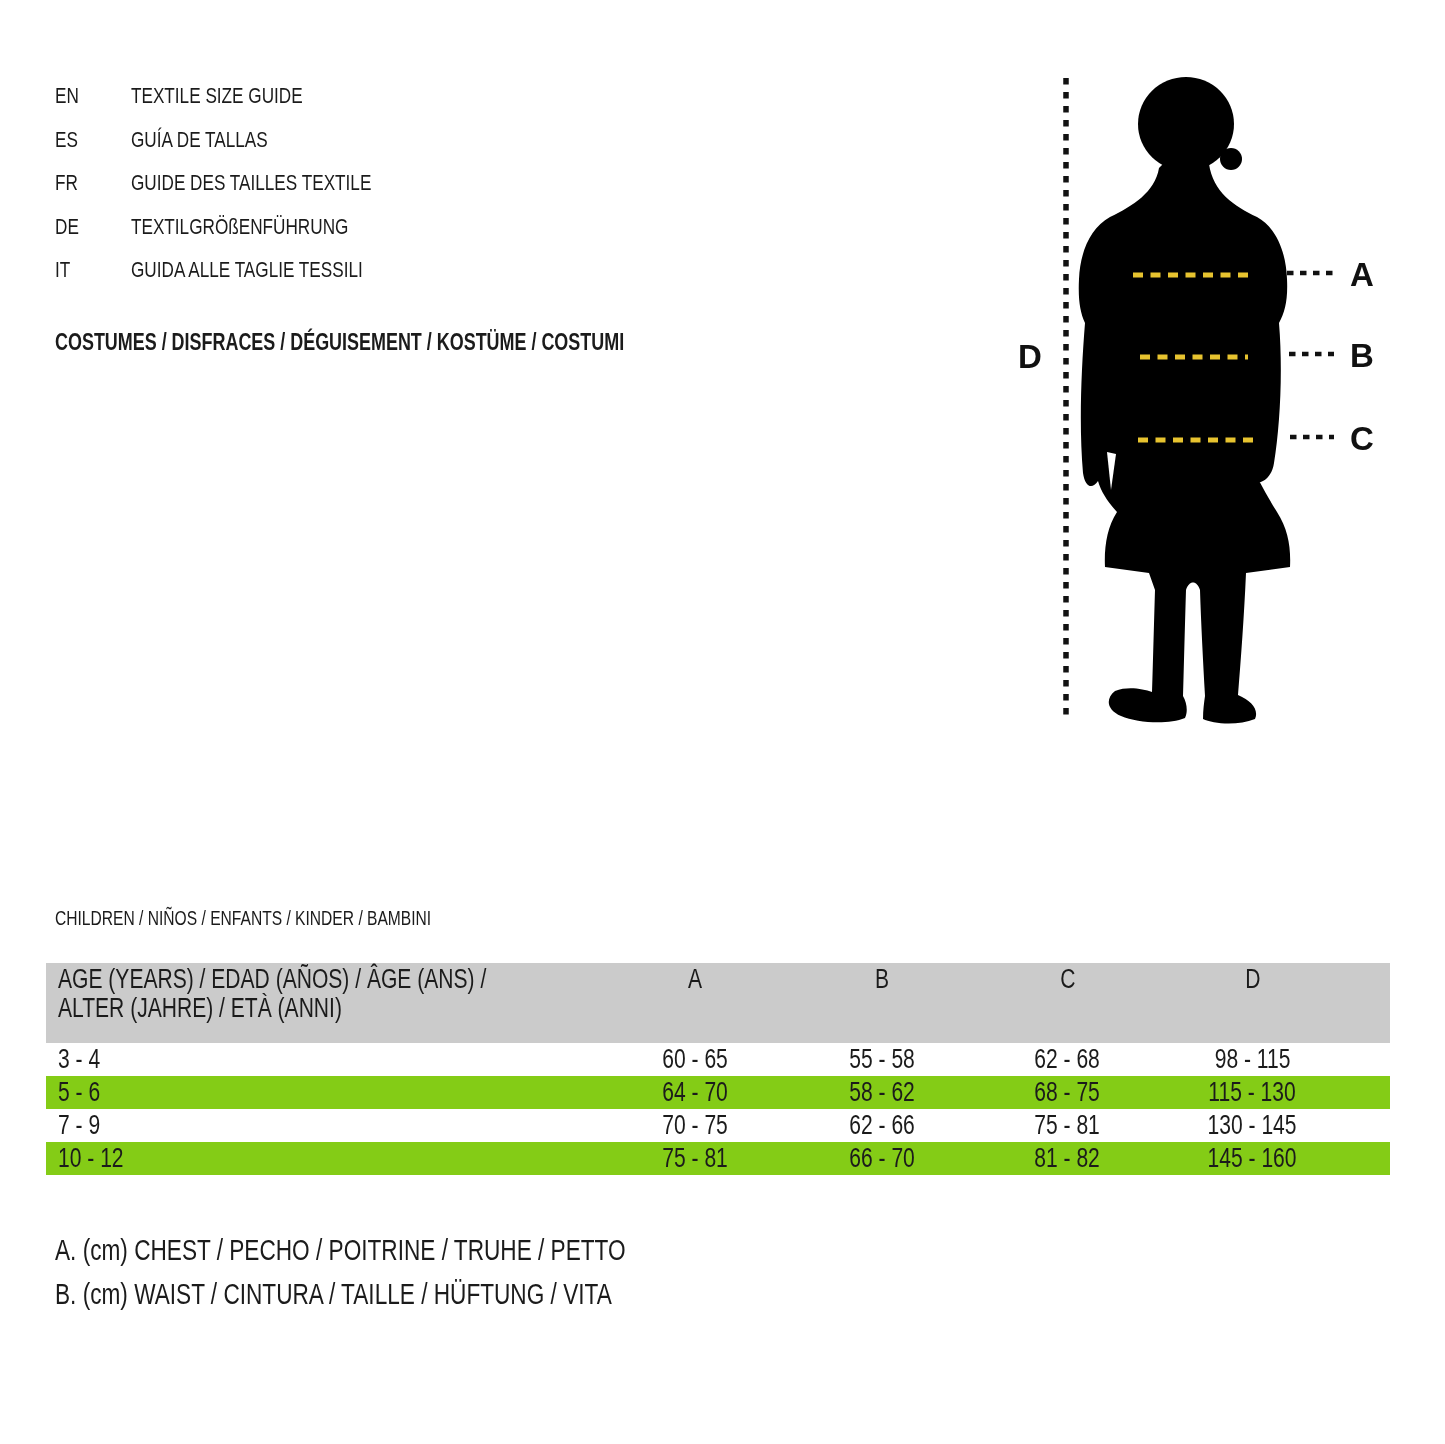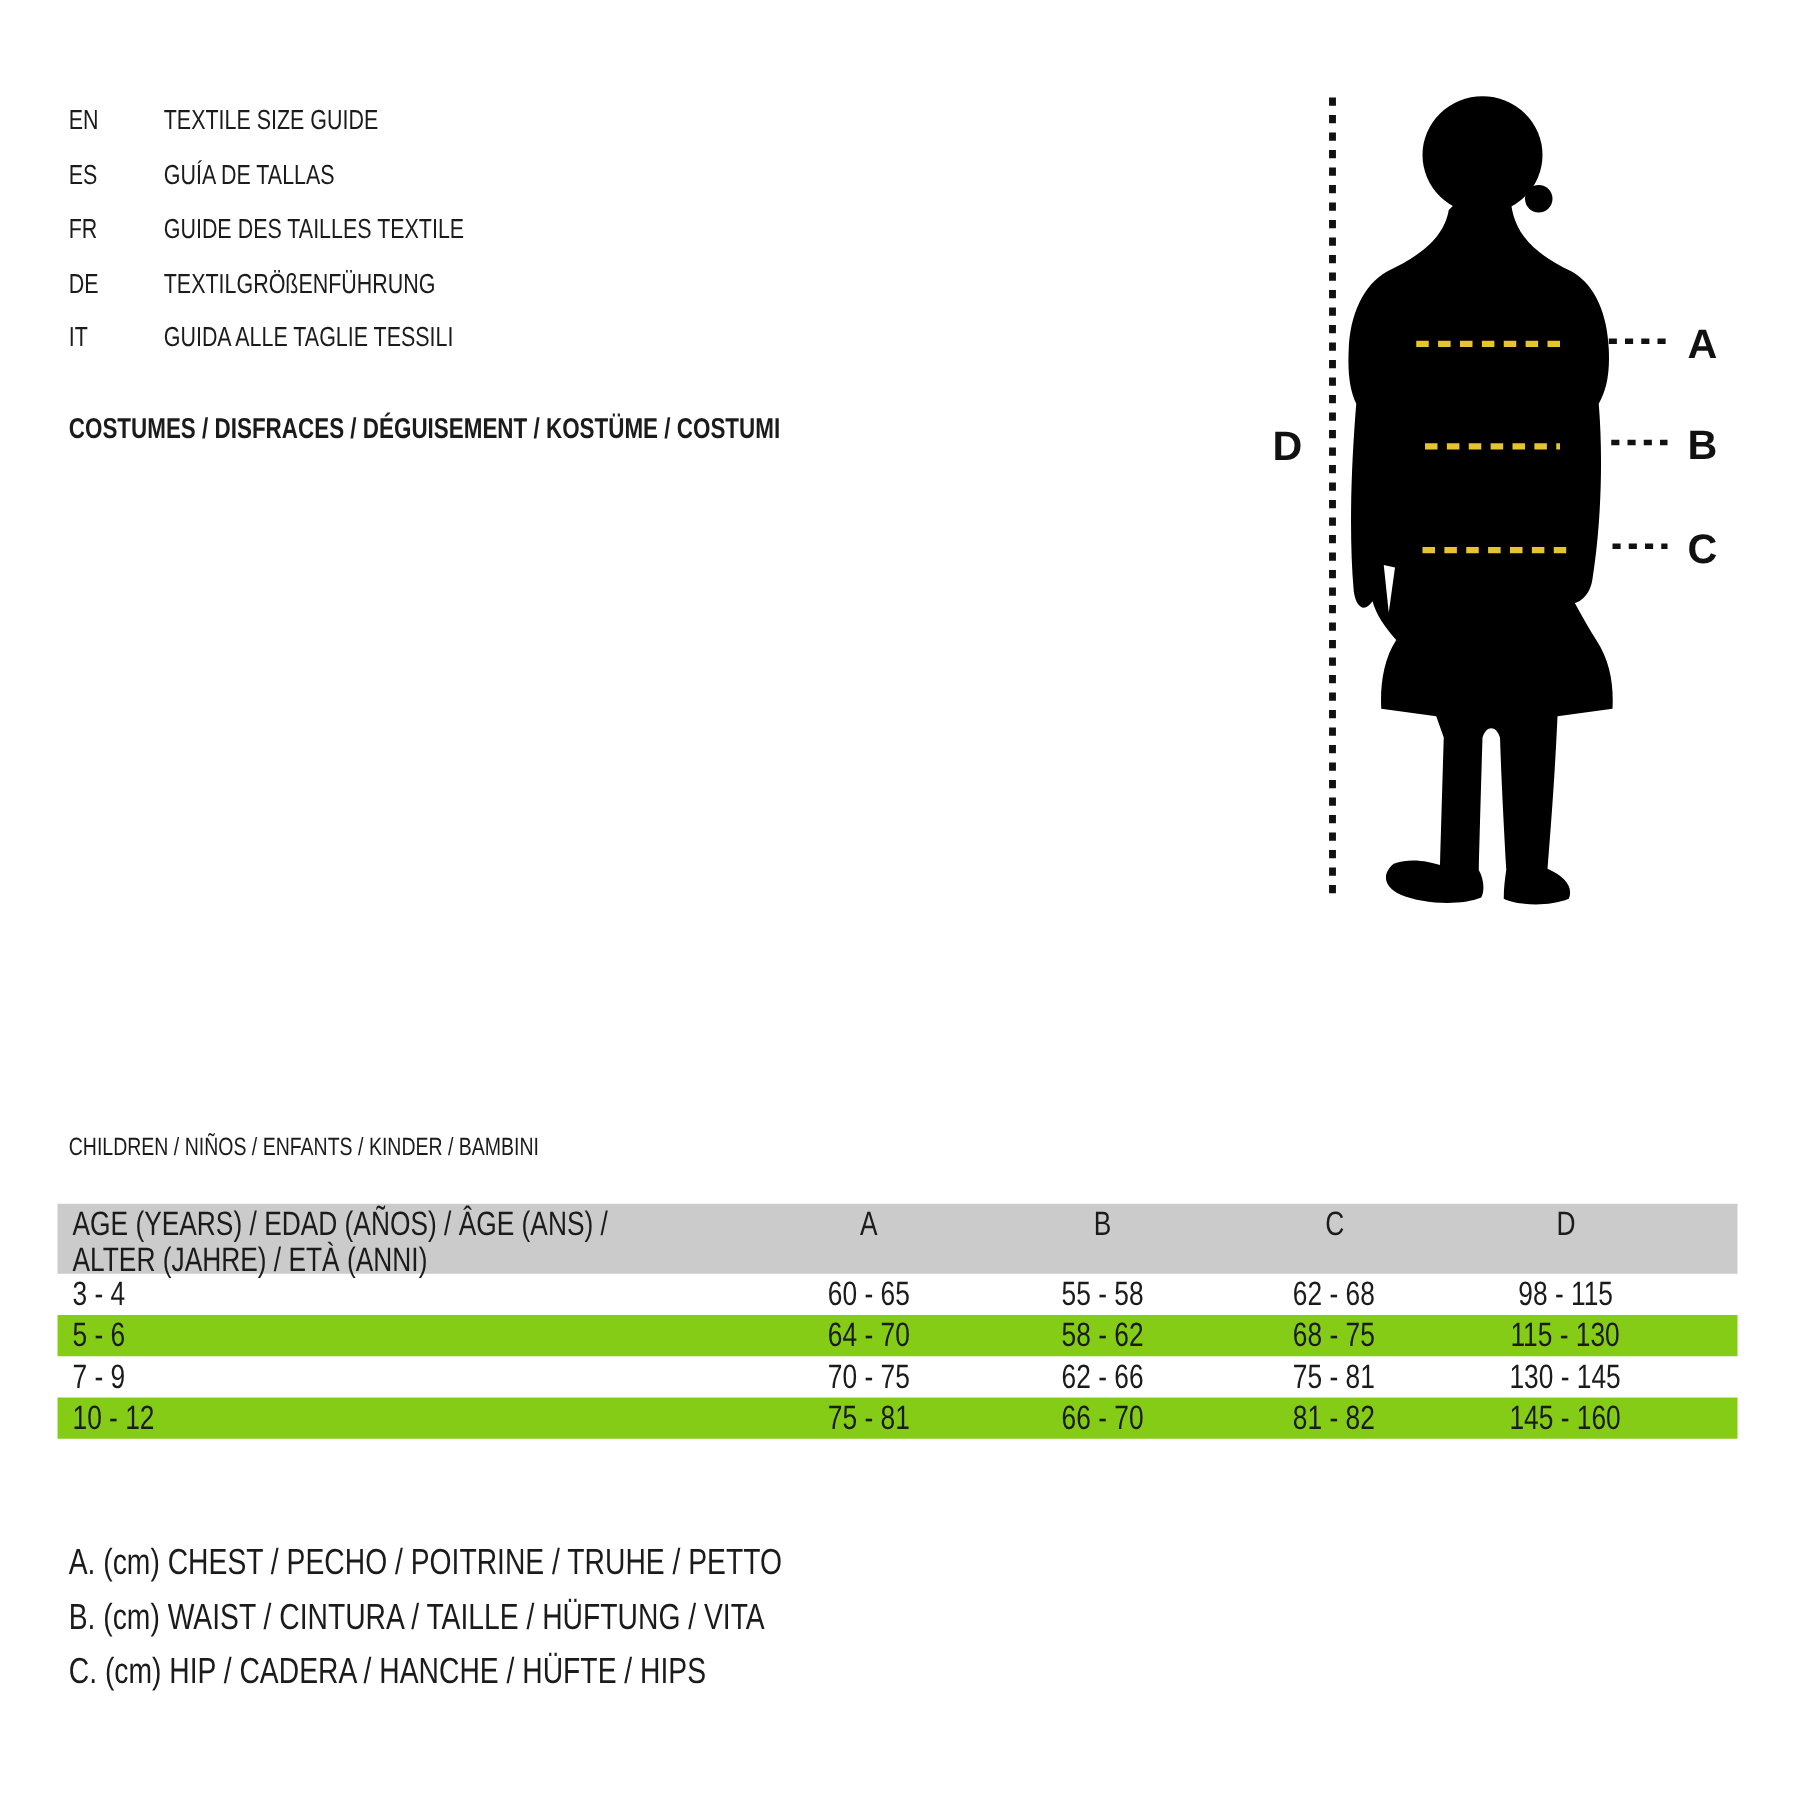--- a/index.html
+++ b/index.html
@@ -21,21 +21,21 @@
 
   
   .category-title{left:55px;top:329px;font-size:23px;font-weight:700}
 
   
   .section-title{left:55px;top:907px;font-size:20px;font-weight:400}
 
   
   .size-table{left:46px;top:963px;width:1344px;font-size:27px}
   .t-grid{display:grid;grid-template-columns:554px 190px 185px 185px 185px 1fr}
-  .t-head{background:#cbcbcb;height:56px;align-items:start}
+  .t-head{background:#cbcbcb;height:80px;align-items:start}
   .t-head .hdr-age{padding:2px 0 0 12px;line-height:29px}
   .t-head .hdr-col{padding-top:2px;line-height:29px;justify-self:center}
   .t-row{height:33px;align-items:center}
   .t-row.stripe{background:#84cc16}
   .t-row .cell-age{padding-left:12px}
   .t-row .cell-val{justify-self:center}
 
   
   .legend{left:55px;top:1229px;font-size:29px;line-height:43.5px}
 
@@ -182,14 +182,13 @@
     <div class="cell-val"><span class="condc">66 - 70</span></div>
     <div class="cell-val"><span class="condc">81 - 82</span></div>
     <div class="cell-val"><span class="condc">145 - 160</span></div>
     <div></div>
   </div>
 </div>
 
 <div class="abs legend">
   <div><span class="cond">A. (cm) CHEST / PECHO / POITRINE / TRUHE / PETTO</span></div>
   <div><span class="cond">B. (cm) WAIST / CINTURA / TAILLE / HÜFTUNG / VITA</span></div>
-  <div><span class="cond">C. (cm) HIP / CADERA / HANCHE / HÜFTE / HIPS</span></div>
 </div>
 
 </body></html>

